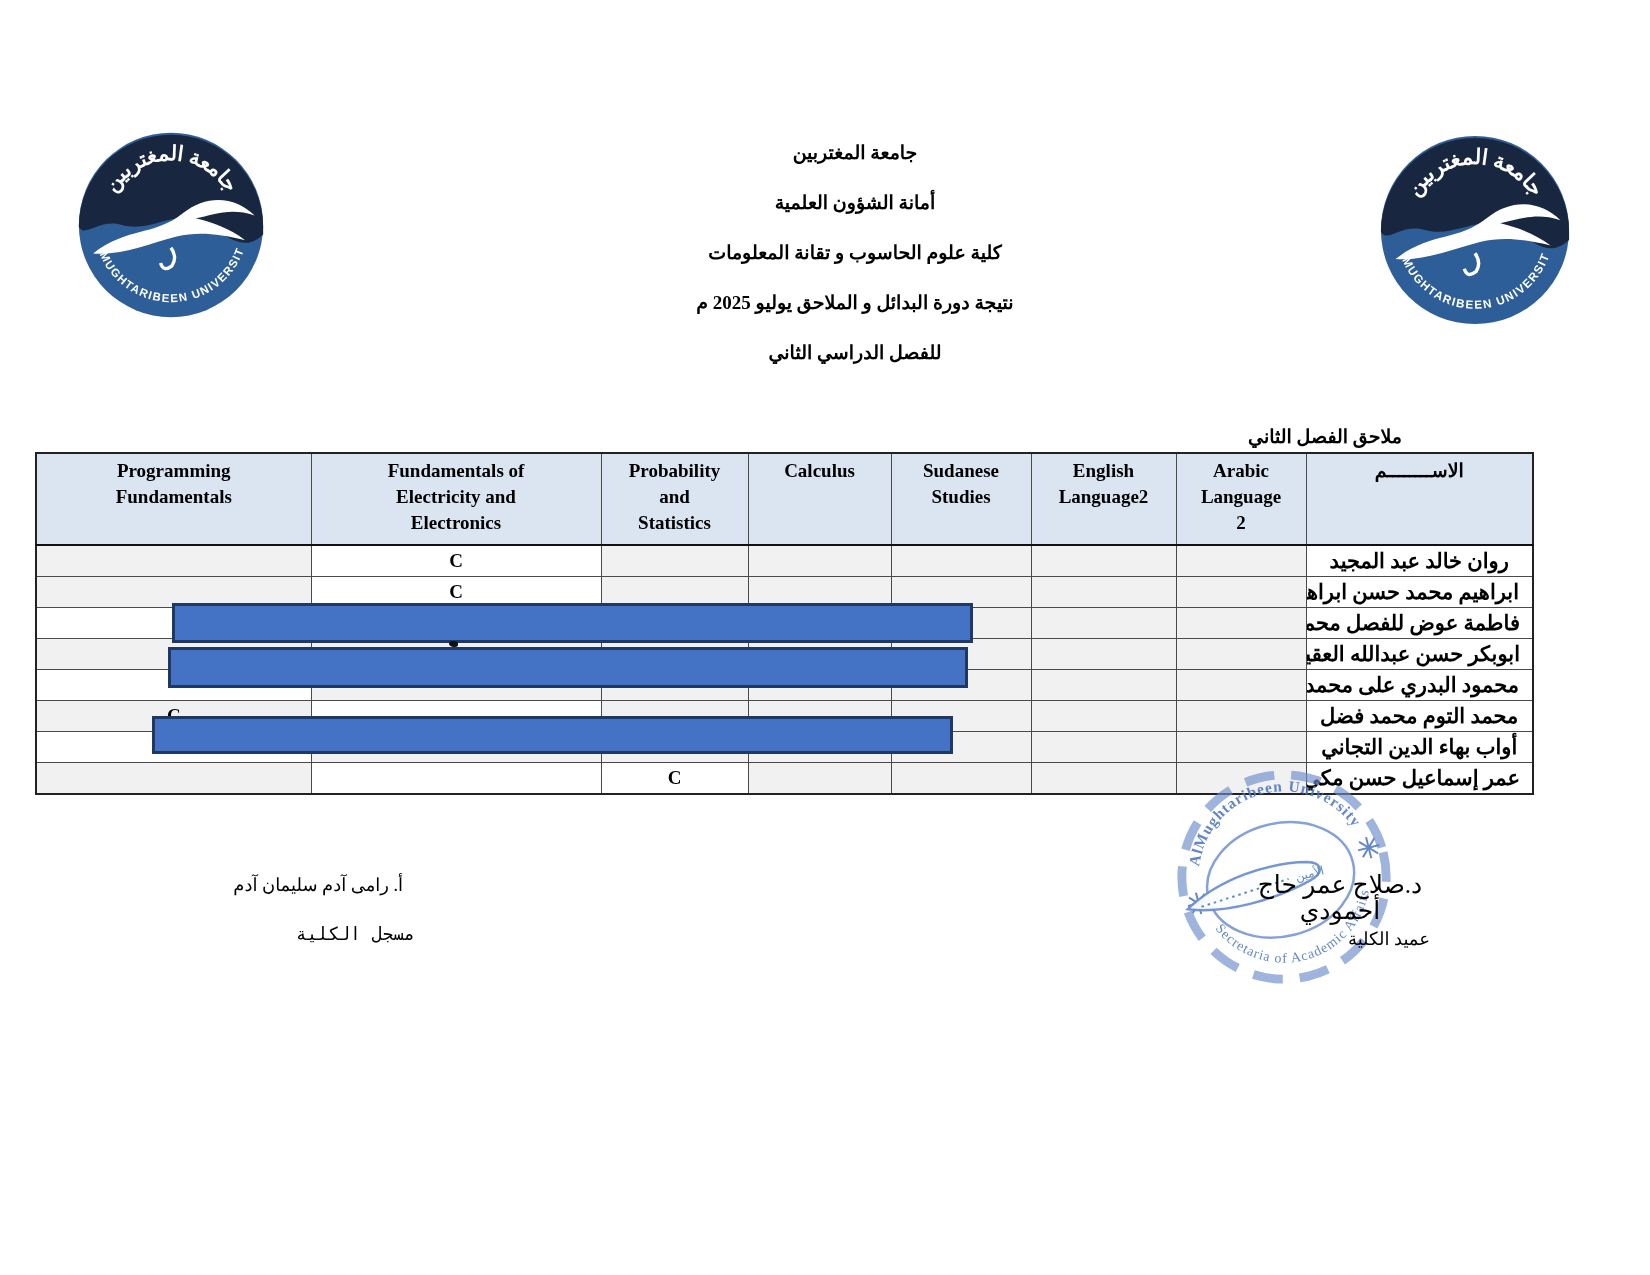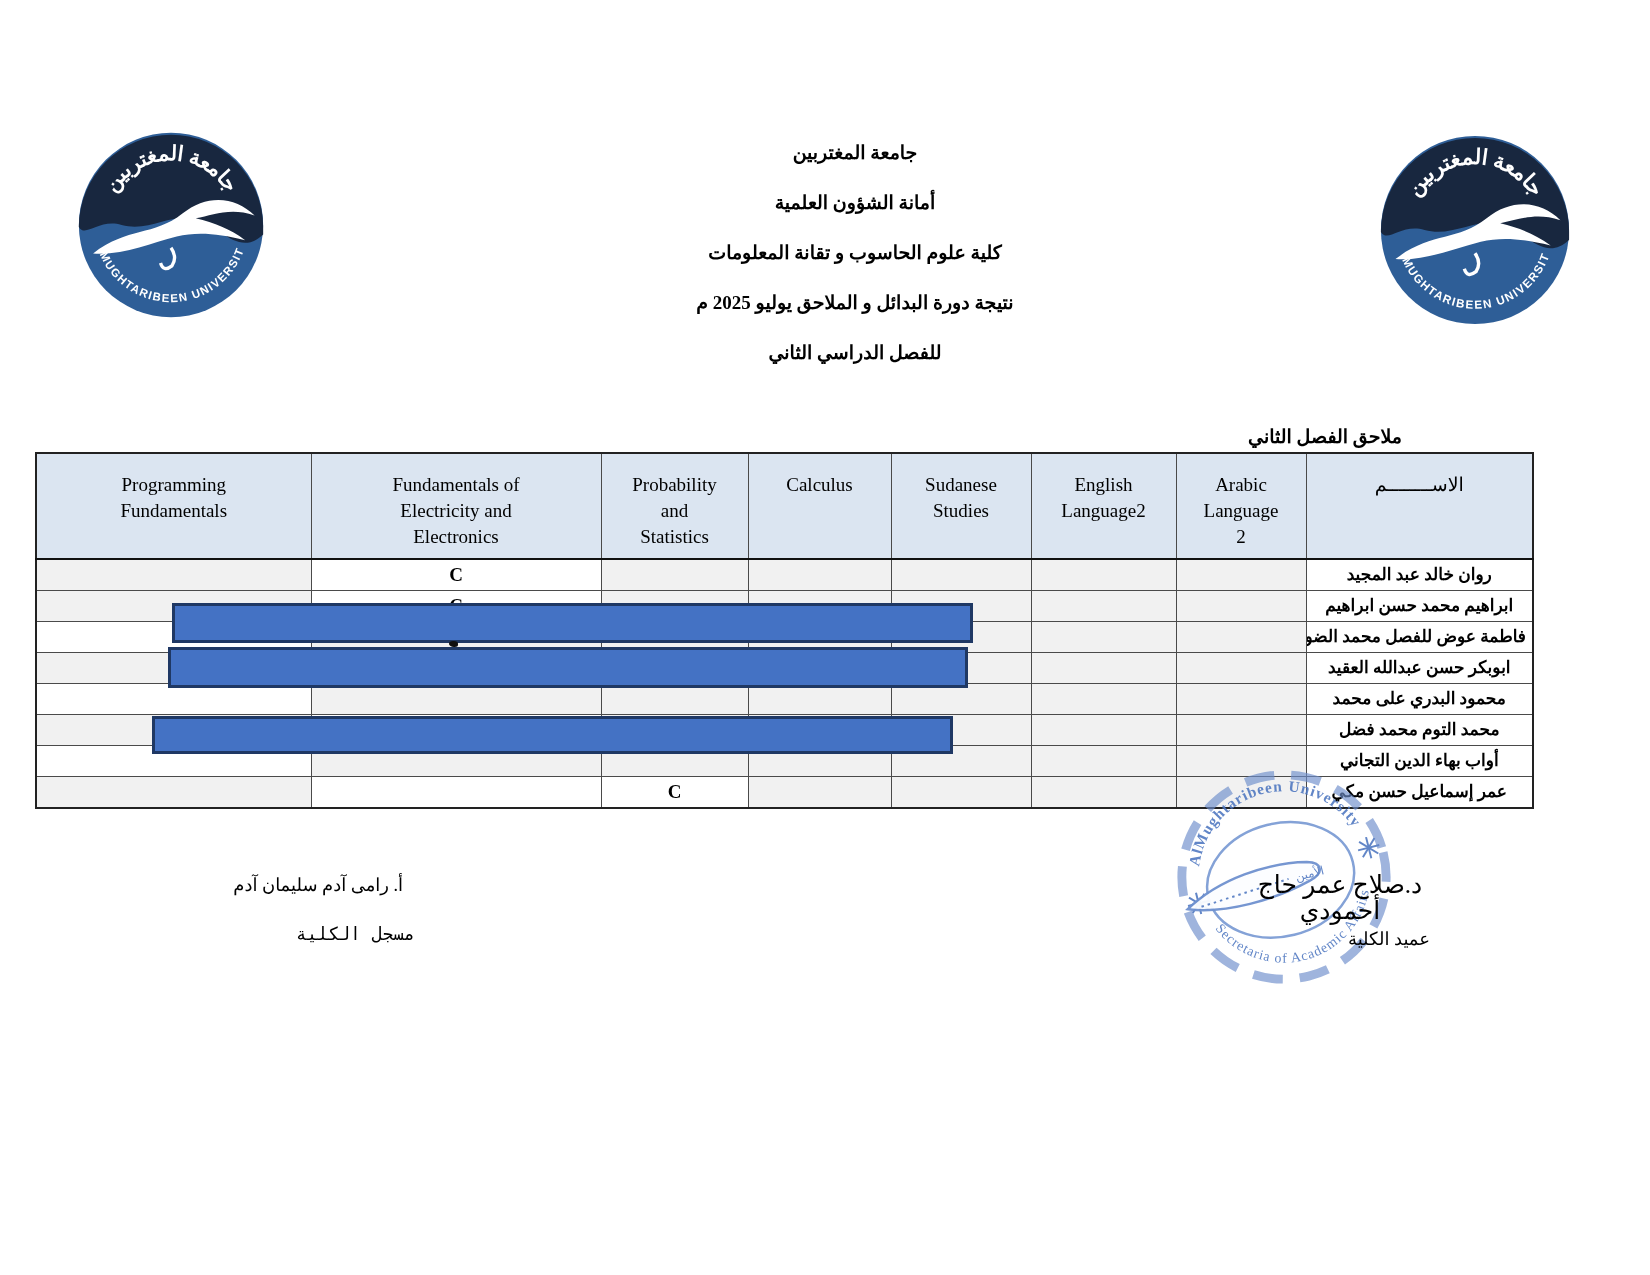--- a/index.html
+++ b/index.html
@@ -16,31 +16,31 @@
        font-weight:bold;font-size:19px;direction:rtl;margin-top:48px;}
   
   .logo{position:absolute;}
   .logo-left{left:76px;top:130px;width:190px;height:190px;}
   .logo-right{left:1378px;top:133px;width:194px;height:194px;}
   
   table.results{position:absolute;left:35px;top:452px;width:1497px;
       border-collapse:collapse;table-layout:fixed;border:2px solid #222;}
   table.results th{
       background:#dbe5f1;border:1.5px solid #4a4a4a;border-bottom:2.5px solid #111;
-      font-weight:normal;font-size:19px;line-height:1.38;vertical-align:top;
-      padding-top:18px;height:85px;white-space:pre-line;text-align:center;}
+      font-weight:bold;font-size:19px;line-height:1.38;vertical-align:top;
+      padding-top:4px;height:85px;white-space:pre-line;text-align:center;}
   table.results th.name-h{direction:rtl;}
   table.results td{
       background:#f1f1f1;border:1.5px solid #4a4a4a;height:30px;padding:0;
       text-align:center;font-weight:bold;font-size:19px;line-height:30px;
       overflow:hidden;}
   table.results td.white{background:#ffffff;}
   table.results td.name{
-      background:#ffffff;direction:rtl;font-size:17px;font-weight:bold;
-      padding:0 7px;white-space:nowrap;}
+      background:#ffffff;direction:rtl;font-size:21px;font-weight:bold;
+      padding:0 13px;white-space:nowrap;}
   
   .bar{position:absolute;background:#4472c4;border:3px solid #1f3864;box-sizing:border-box;}
   .bar1{left:172px;top:603px;width:801px;height:40px;}
   .bar2{left:168px;top:647px;width:800px;height:41px;}
   .bar3{left:152px;top:716px;width:801px;height:38px;}
   .stray{position:absolute;left:449px;top:641px;width:9px;height:6px;background:#111;
       border-radius:50% 50% 40% 60%;}
   
   .sig{position:absolute;font-size:18px;direction:rtl;line-height:26px;}
   .sig-left-name{left:143px;top:872px;width:260px;text-align:right;}

